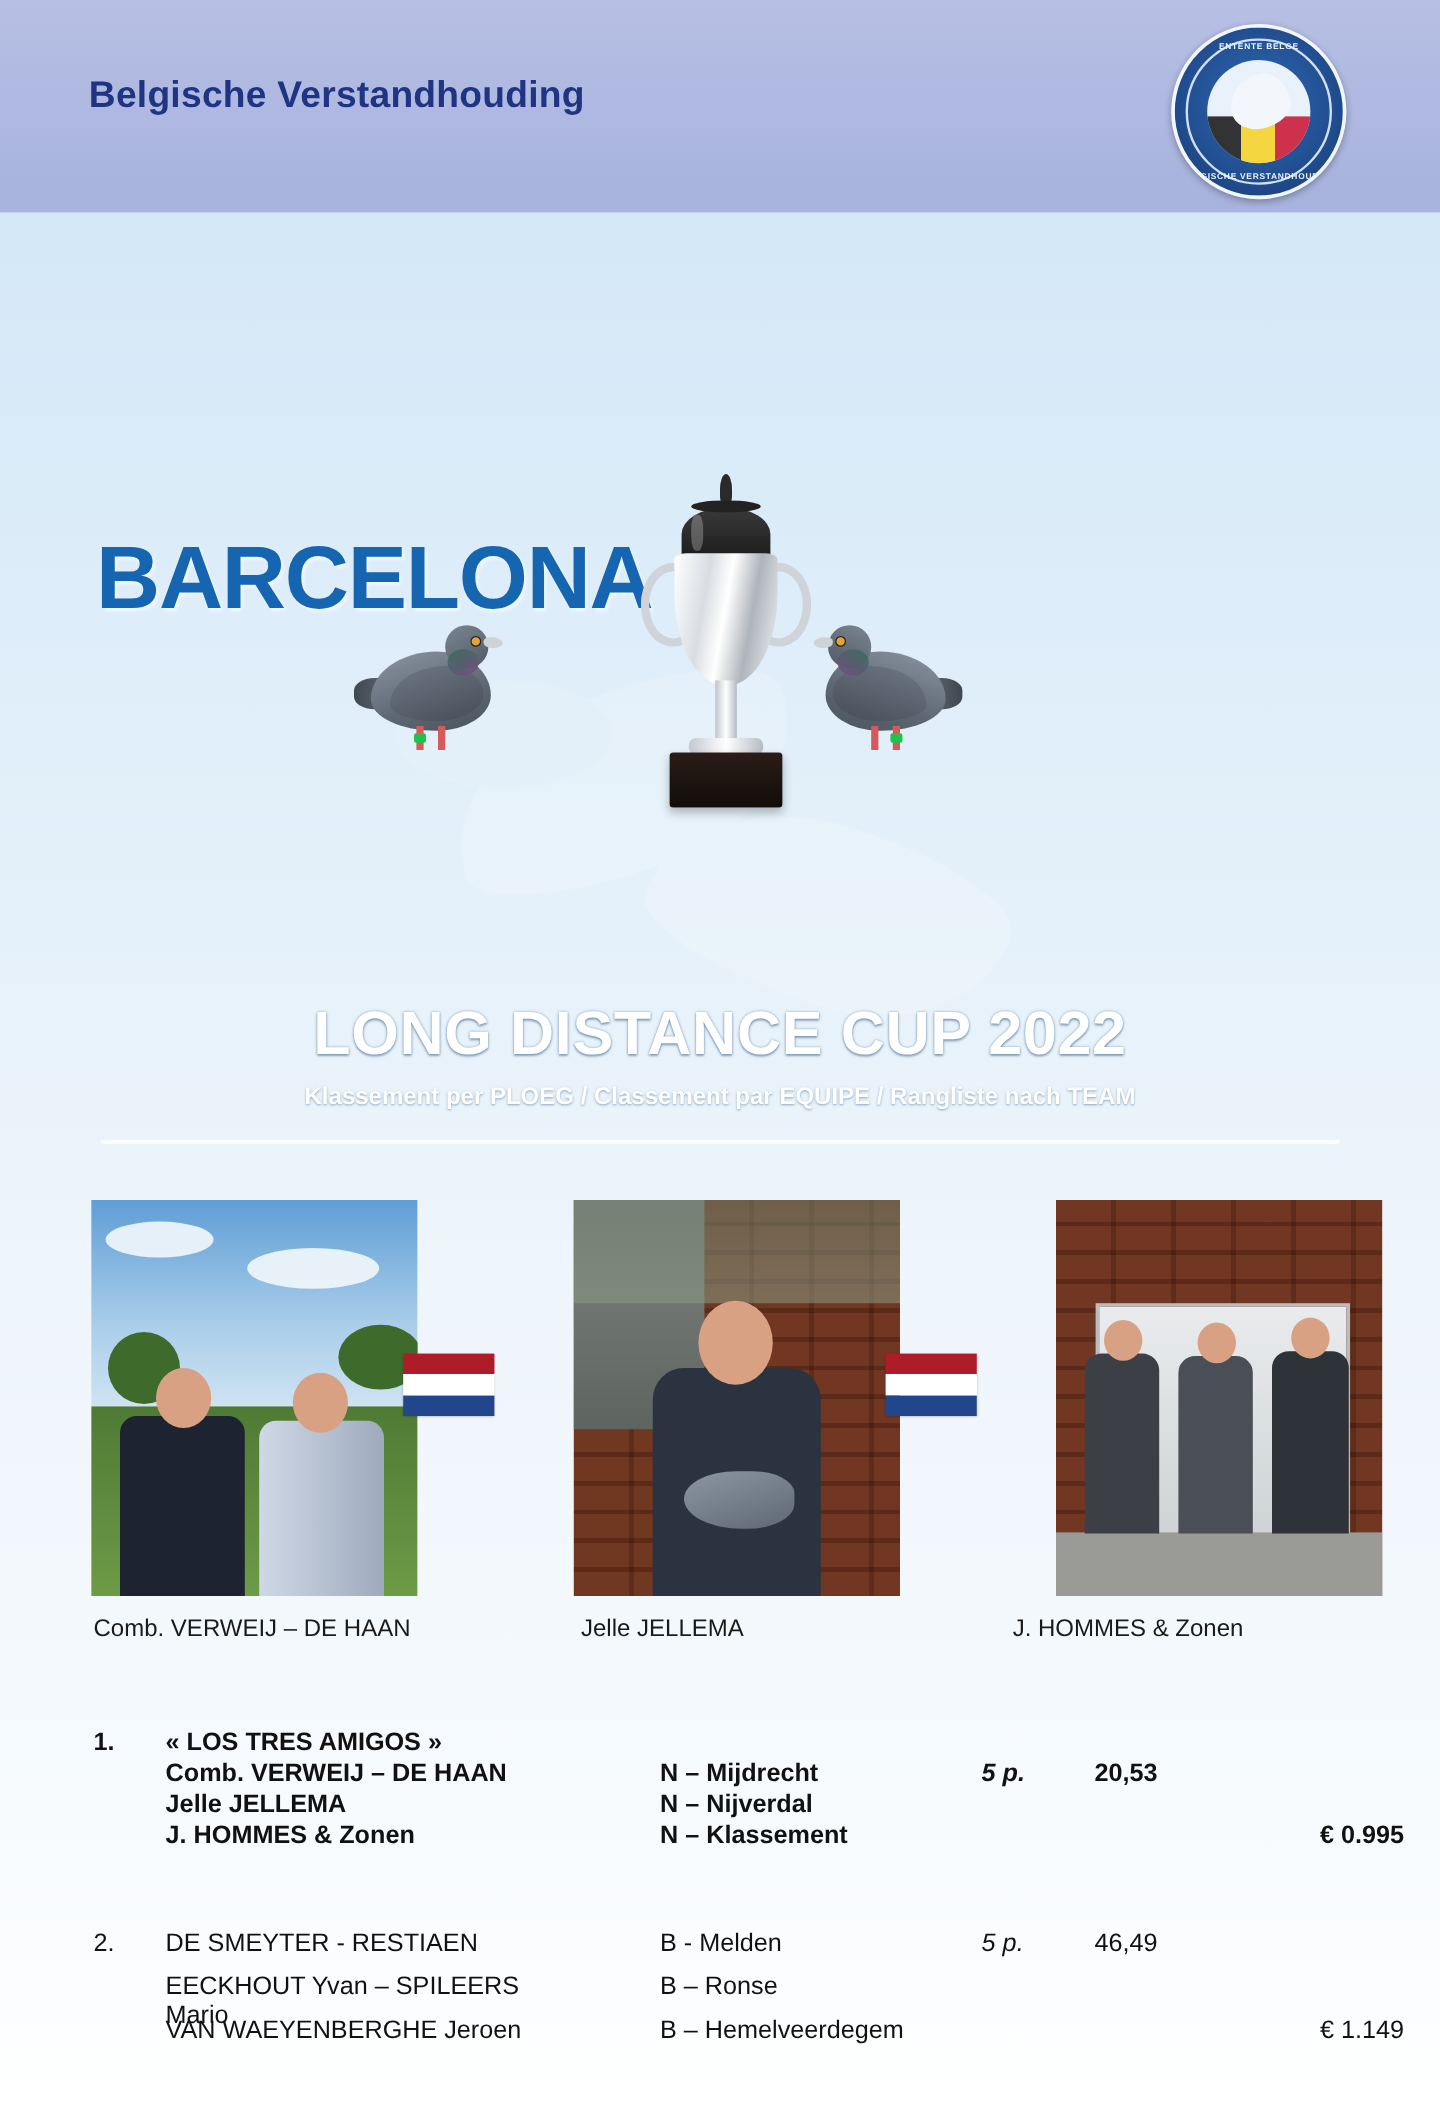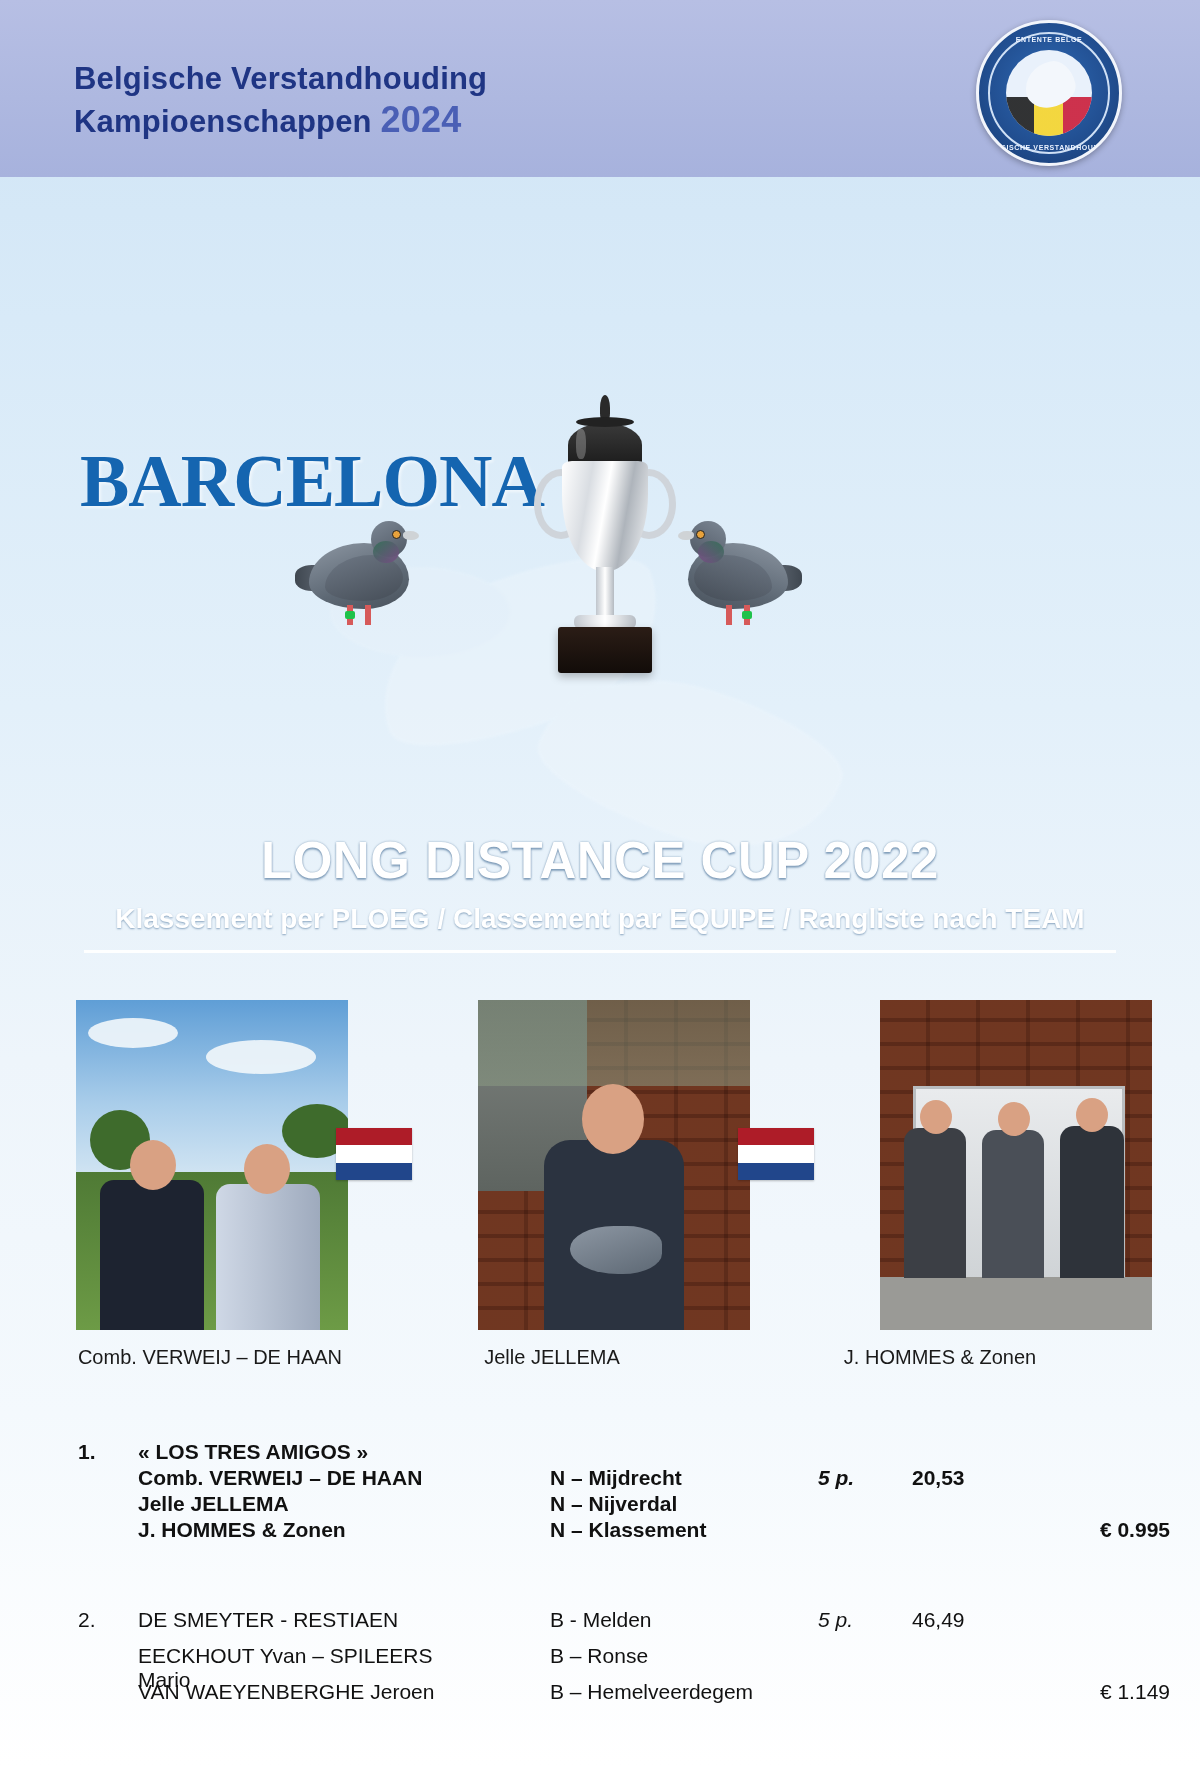--- a/index.html
+++ b/index.html
@@ -62,21 +62,21 @@
     position:absolute;background:#f6fafd;border-radius:50% 50% 45% 55%/70% 30% 70% 30%;
   }
   .bg-bird .w1{left:40px;top:10px;width:300px;height:150px;transform:rotate(-20deg);filter:blur(1px);}
   .bg-bird .w2{left:210px;top:120px;width:300px;height:150px;transform:rotate(18deg);filter:blur(1px);}
   .bg-bird .body{left:190px;top:105px;width:180px;height:90px;background:#eef5fb;border-radius:50%;filter:blur(1px);}
 
   .title-left,.title-right{
     position:absolute;top:262px;color:#1565b0;font-size:74px;font-weight:bold;letter-spacing:-1px;
     text-shadow:2px 2px 3px rgba(255,255,255,.6);
   }
-  .title-left{left:80px;font-family:Liberation Serif, serif;}
+  .title-left{left:80px;}
   .title-right{left:757px;}
 
   
   .trophy{position:absolute;left:540px;top:240px;width:130px;height:320px;}
   .trophy .lid{position:absolute;left:36px;top:0;width:58px;height:10px;background:#222;border-radius:50%;}
   .trophy .knob{position:absolute;left:60px;top:-22px;width:10px;height:26px;background:#2a2a2a;border-radius:50% 50% 30% 30%;}
   .trophy .dome{position:absolute;left:28px;top:6px;width:74px;height:44px;background:linear-gradient(180deg,#3a3a3a,#1b1b1b);border-radius:50% 50% 12% 12%;}
   .trophy .dome:after{content:"";position:absolute;left:8px;top:6px;width:10px;height:30px;background:rgba(255,255,255,.25);border-radius:40%;}
   .trophy .cup{
     position:absolute;left:22px;top:44px;width:86px;height:110px;
@@ -110,21 +110,21 @@
   .pigeon .r1{left:50px;}
   .pigeon.right{transform:scaleX(-1);}
 
   .subtitle{
     position:absolute;left:0;top:831px;width:1200px;text-align:center;
     color:#ffffff;font-size:51px;font-weight:bold;letter-spacing:.5px;
     text-shadow:0 2px 2px rgba(70,110,150,.55), 0 0 2px rgba(60,100,140,.6);
   }
   .subtitle2{
     position:absolute;left:0;top:903px;width:1200px;text-align:center;
-    color:#ffffff;font-size:28px;font-weight:bold;
+    color:#ffffff;font-size:20px;font-weight:bold;
     text-shadow:0 1px 2px rgba(70,110,150,.6);
   }
   .rule{
     position:absolute;left:84px;top:950px;width:1032px;height:3px;background:#ffffff;opacity:.95;
   }
 
   
   .photos{position:absolute;left:0;top:1000px;width:1200px;height:360px;}
   .photo{position:absolute;top:0;width:272px;height:330px;overflow:hidden;border:0;}
   .p1{left:76px;}
@@ -172,21 +172,20 @@
   .col-coef{position:absolute;left:912px;width:120px;}
   .col-prize{position:absolute;left:1030px;width:140px;text-align:right;}
   .bold{font-weight:bold;}
 </style>
 </head>
 <body>
 
 <div class="header">
   <div class="header-title">
     <div>Belgische Verstandhouding</div>
-    <div><span>Kampioenschappen</span> <span class="yr">2024</span></div>
   </div>
   <div class="logo">
     <div class="ring"></div>
     <div class="txt-top">ENTENTE BELGE</div>
     <div class="inner">
       <div class="birdshape"></div>
     </div>
     <div class="txt-bot">BELGISCHE VERSTANDHOUDING</div>
   </div>
 </div>

